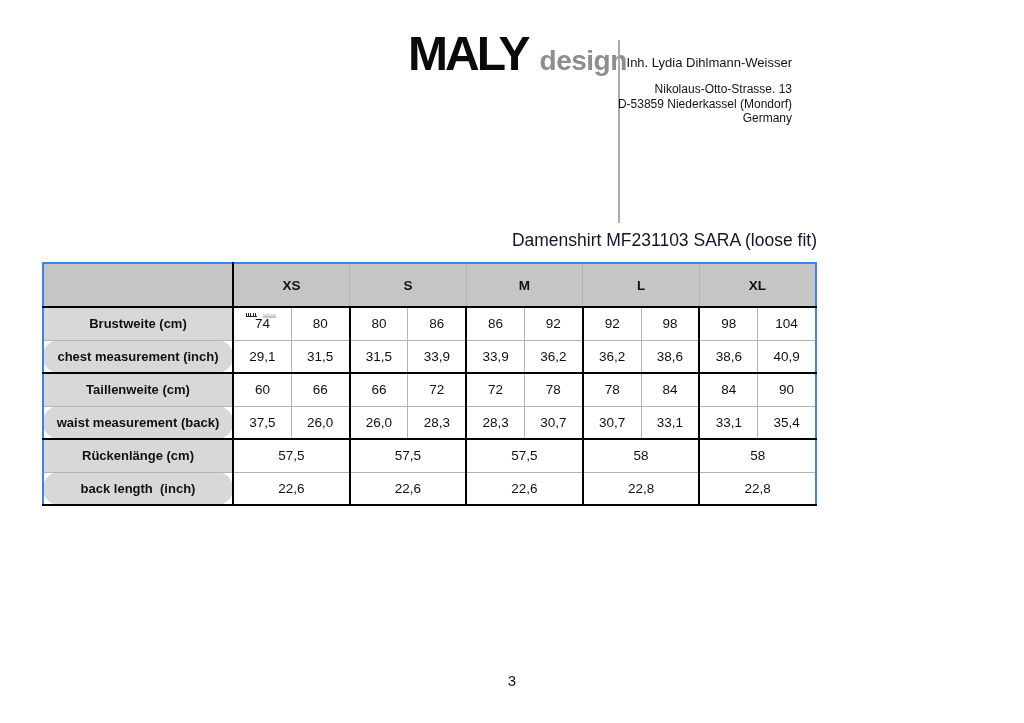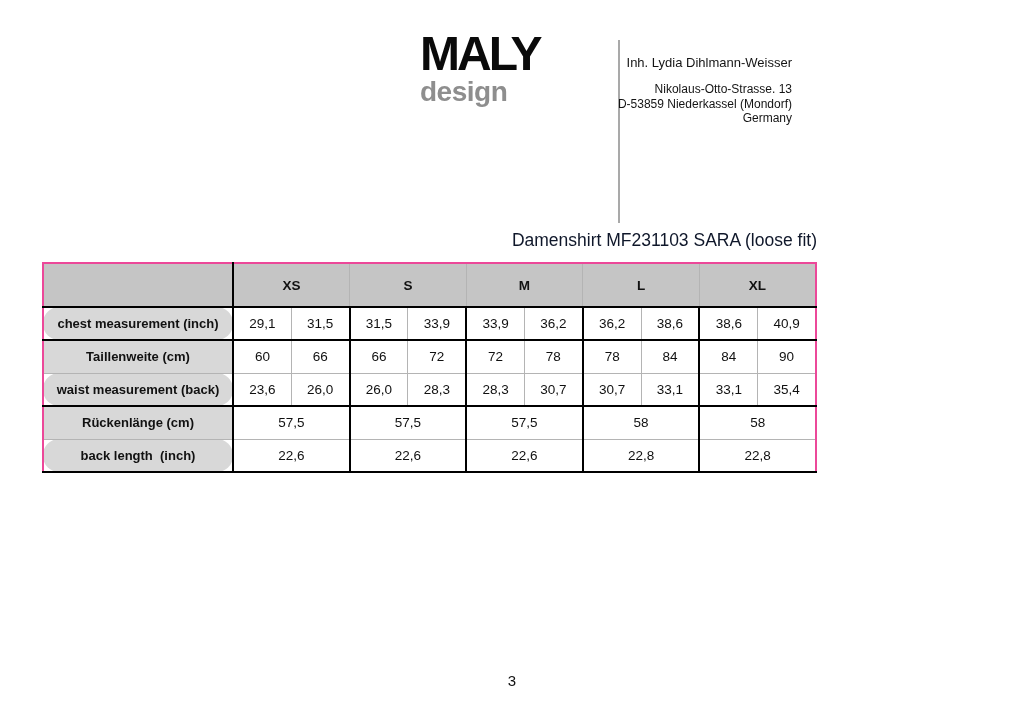--- a/index.html
+++ b/index.html
@@ -2,41 +2,41 @@
 <html><head>
 <meta charset="utf-8">
 <style>
   html,body { margin:0; padding:0; background:#ffffff; }
   .page {
     position:relative; width:1024px; height:723px; background:#ffffff;
     font-family:"Liberation Sans", sans-serif; color:#111; overflow:hidden;
   }
 
   
-  .logo { position:absolute; left:408px; top:30px; display:flex; align-items:baseline;flex-direction:column; }
+  .logo { position:absolute; left:408px; top:30px; display:flex; align-items:baseline; }
   .logo-brand {
     font-size:48px; font-weight:bold; letter-spacing:-3px; color:#0a0a0a; line-height:1;
   }
   .logo-suffix {
     font-size:28px; font-weight:700; color:#8e8e8e; letter-spacing:-0.5px; margin-left:12px; line-height:1;
   }
   .hdr-divider { position:absolute; left:618px; top:40px; width:2px; height:183px; background:#a9a9a9; }
   .contact { position:absolute; right:232px; top:55px; text-align:right; color:#141414; }
   .contact-owner { font-size:13px; white-space:nowrap; margin-bottom:12px; }
   .contact-line { font-size:12px; line-height:14.5px; white-space:nowrap; }
 
   
   .title { position:absolute; left:42px; top:230px; width:775px; text-align:right;
            font-size:17.5px; color:#0f172a; }
 
   
   table.size-table {
     position:absolute; left:42px; top:262px; width:775px;
     table-layout:fixed; border-collapse:collapse;
-    border:2px solid #ec4899;
+    border:2px solid #3b82f6;
   }
   .size-table col.lblcol { width:190px; }
   .size-table th, .size-table td {
     border:1px solid #b4b4b4; padding:0; text-align:center; vertical-align:middle;
   }
   tr.hdr { height:44px; }
   tr.hdr th { background:#c5c5c5; font-size:13.5px; font-weight:bold; border-bottom:2px solid #000; }
   tr.hdr th.corner { border-right:2px solid #000; }
   tr.body { height:33px; }
   td.lbl {
@@ -92,20 +92,33 @@
       <tr class="hdr">
           <th class="corner"></th>
           <th colspan="2">XS</th>
           <th colspan="2">S</th>
           <th colspan="2">M</th>
           <th colspan="2">L</th>
           <th colspan="2">XL</th>
         </tr>
     </thead>
     <tbody>
+        <tr class="body">
+          <td class="lbl">Brustweite (cm)</td>
+          <td class="val gb"><span class="annot"></span>74</td>
+          <td class="val">80</td>
+          <td class="val gb">80</td>
+          <td class="val">86</td>
+          <td class="val gb">86</td>
+          <td class="val">92</td>
+          <td class="val gb">92</td>
+          <td class="val">98</td>
+          <td class="val gb">98</td>
+          <td class="val">104</td>
+        </tr>
         <tr class="body grp-end">
           <td class="lbl">chest measurement (inch)</td>
           <td class="val gb">29,1</td>
           <td class="val">31,5</td>
           <td class="val gb">31,5</td>
           <td class="val">33,9</td>
           <td class="val gb">33,9</td>
           <td class="val">36,2</td>
           <td class="val gb">36,2</td>
           <td class="val">38,6</td>
@@ -120,21 +133,21 @@
           <td class="val">72</td>
           <td class="val gb">72</td>
           <td class="val">78</td>
           <td class="val gb">78</td>
           <td class="val">84</td>
           <td class="val gb">84</td>
           <td class="val">90</td>
         </tr>
         <tr class="body grp-end">
           <td class="lbl">waist measurement (back)</td>
-          <td class="val gb">23,6</td>
+          <td class="val gb">37,5</td>
           <td class="val">26,0</td>
           <td class="val gb">26,0</td>
           <td class="val">28,3</td>
           <td class="val gb">28,3</td>
           <td class="val">30,7</td>
           <td class="val gb">30,7</td>
           <td class="val">33,1</td>
           <td class="val gb">33,1</td>
           <td class="val">35,4</td>
         </tr>

